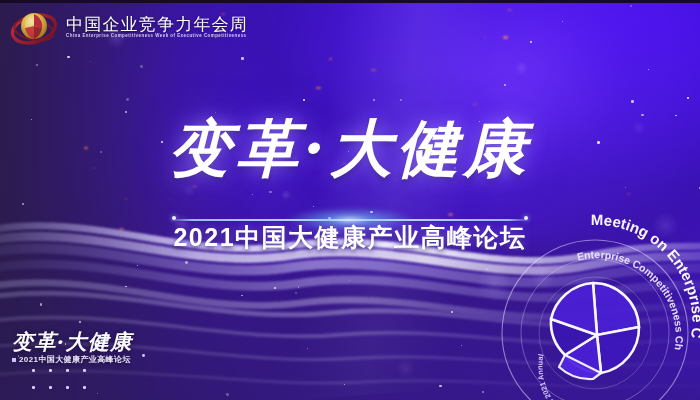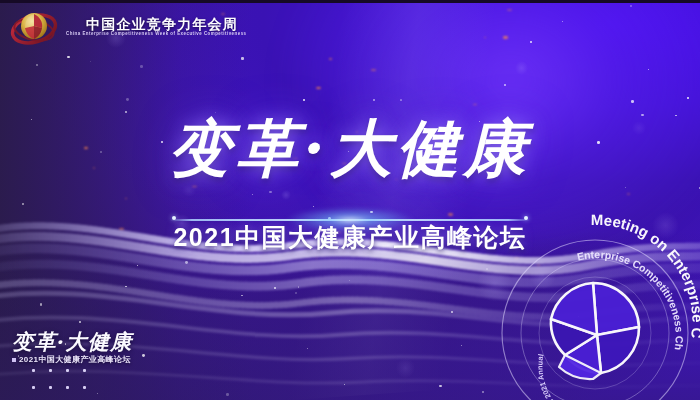--- a/index.html
+++ b/index.html
@@ -103,28 +103,27 @@
     position: absolute;
     left: 10px; top: 6px;
     display: flex;
     align-items: center;
     gap: 8px;
     z-index: 30;
   }
   .logo-mark { width: 48px; height: 42px; flex: none; }
   .logo-text { display: flex; flex-direction: column; gap: 1px; }
   .logo-cn {
-    font-size: 14px;
-    font-weight: 700;
+    font-size: 17px;
+    font-weight: 400;
     color: #fdfdff;
     letter-spacing: 1.2px;
     line-height: 1;
     text-shadow: 0 1px 3px rgba(0,0,0,.55);
     white-space: nowrap;
-    margin-left: 20px;
   }
   .logo-en {
     font-size: 4.4px;
     font-weight: 700;
     color: #d9cdf5;
     letter-spacing: .5px;
     line-height: 1;
     white-space: nowrap;
     transform: scaleY(1.05);
     transform-origin: left center;

